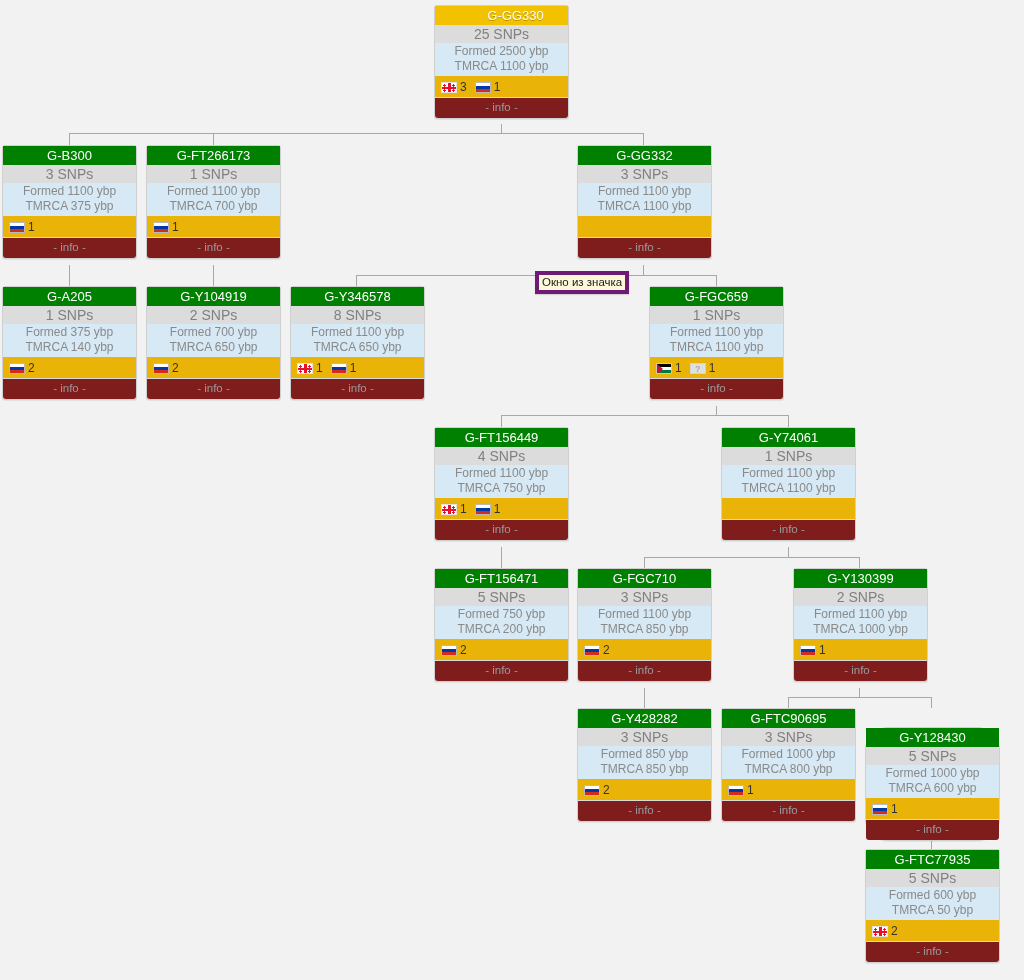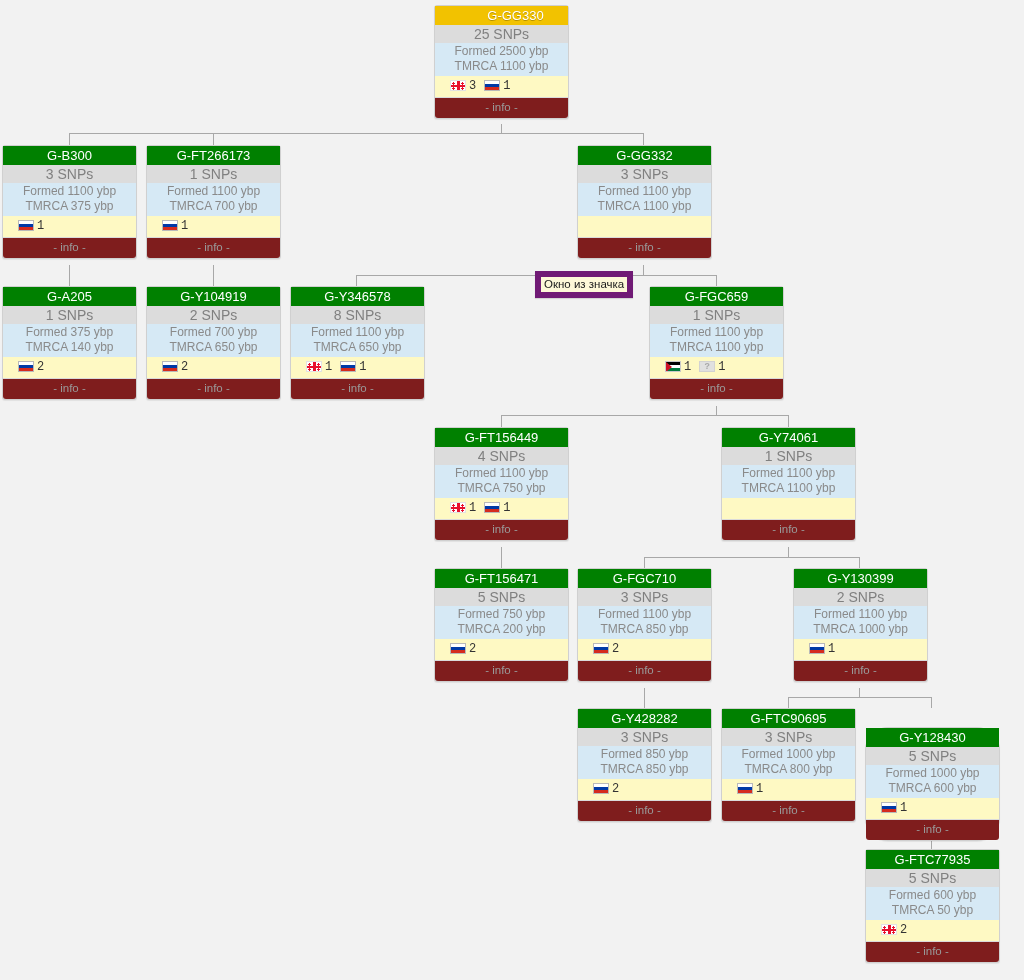--- a/index.html
+++ b/index.html
@@ -51,26 +51,25 @@
     background:#d6e9f5;
     color:#8a8a8a;
     font-size:12px;
     line-height:15px;
     padding:1px 0 2px 0;
     text-align:center;
   }
   .node .ages div{white-space:nowrap;}
   .node .flags{
     height:21px;
-    background:#fef9c3;
-    padding:1px 0 0 15px;
+    background:#eab308;
+    padding:1px 0 0 6px;
     box-sizing:border-box;
     white-space:nowrap;
     overflow:hidden;
-    font-family:Liberation Mono, monospace;
   }
   .node .flags .fg{
     display:inline-block;
     vertical-align:middle;
     margin-right:3px;
   }
   .node .flags .cnt{
     display:inline-block;
     vertical-align:middle;
     font-size:12px;
@@ -141,21 +140,21 @@
     font-size:9px;
     line-height:10px;
     text-align:center;
     font-weight:bold;
   }
 
   
   .tooltip{
     position:absolute;
     background:#fdf8d8;
-    border:6px solid #701a75;
+    border:4px solid #701a75;
     color:#1a1a1a;
     font-size:11.5px;
     line-height:15px;
     padding:0 3px;
     white-space:nowrap;
     z-index:50;
     box-shadow:0 1px 1px rgba(0,0,0,.12);
   }
 </style>
 </head>

